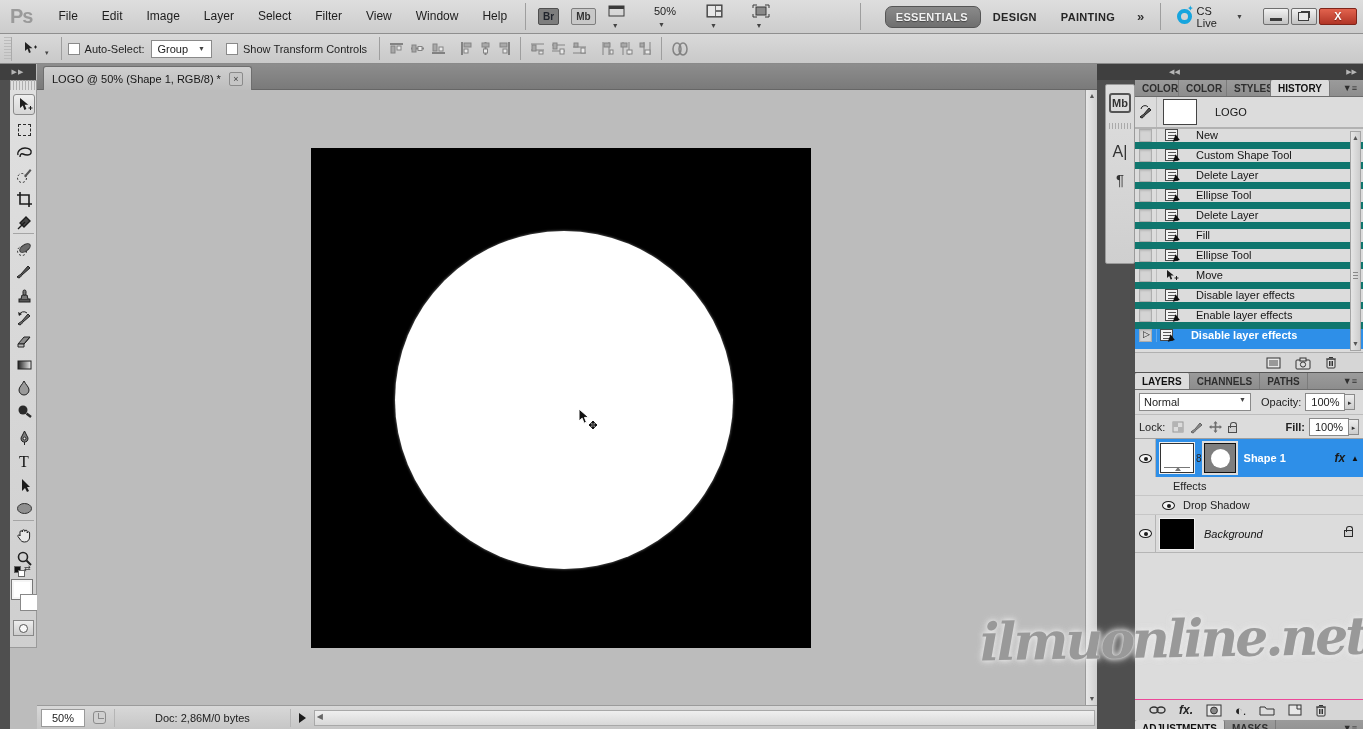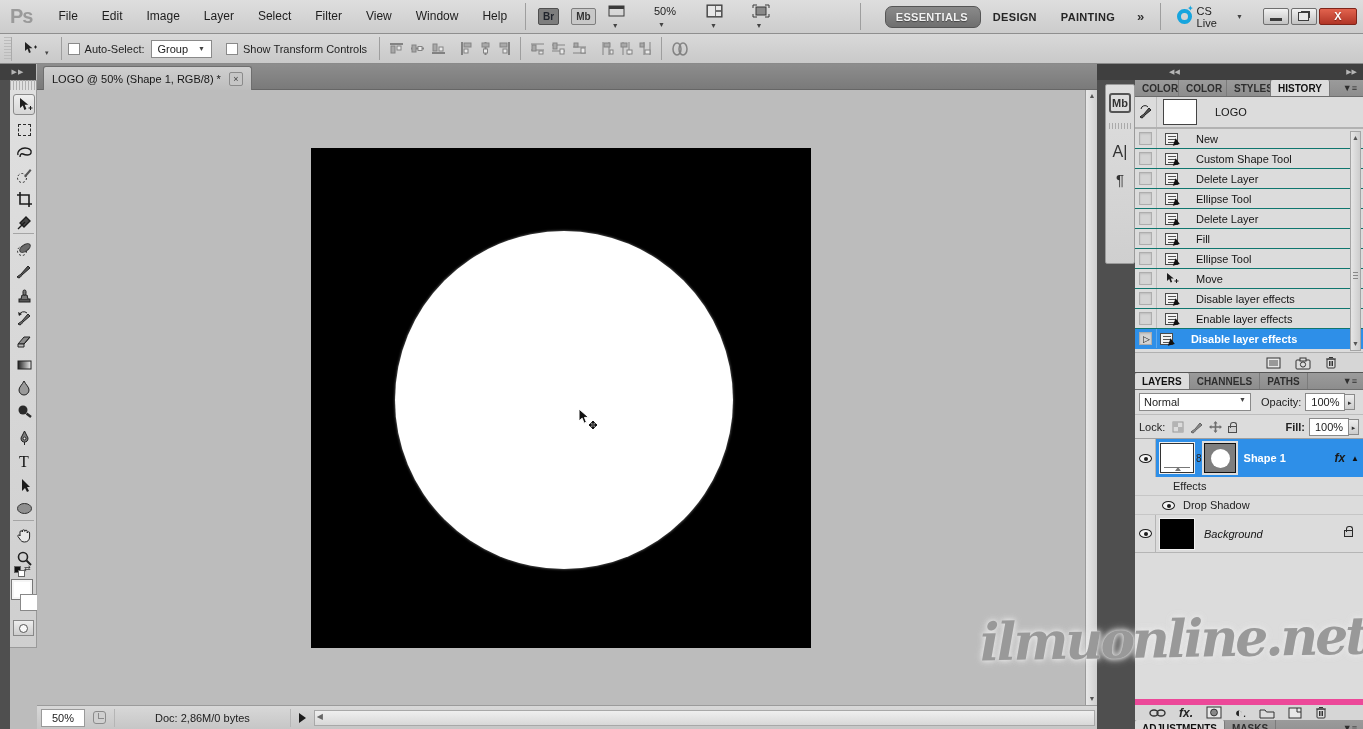--- a/index.html
+++ b/index.html
@@ -89,21 +89,21 @@
   #panelcol{position:absolute;left:38px;top:16px;width:228px;height:649px;}
   .ptabbar{background:linear-gradient(#9b9b9b,#8d8d8d);height:17px;display:flex;border-bottom:1px solid #6d6d6d;}
   .ptab{font-size:10px;font-weight:bold;color:#2e2e2e;padding:3px 7px 0 7px;border-right:1px solid #7b7b7b;white-space:nowrap;overflow:hidden;}
   .ptab.active{background:#dcdcdc;color:#111;border-radius:2px 2px 0 0;}
   .pmenu{margin-left:auto;color:#2f2f2f;font-size:9px;padding:3px 6px 0 0;}
   
   #history-panel{background:#dcdcdc;height:276px;position:relative;border-bottom:1px solid #555;}
   #snapshot-row{height:32px;display:flex;align-items:center;border-bottom:2px solid #b2b2b2;}
   #snap-source{width:22px;height:30px;border-right:1px solid #bdbdbd;display:flex;align-items:center;justify-content:center;}
   #snap-thumb{width:34px;height:26px;background:#fff;border:1px solid #444;margin:0 6px;}
-  .hrow{height:20px;display:flex;align-items:center;border-bottom:1px solid #0f766e;position:relative;}
+  .hrow{height:20px;display:flex;border-bottom:7px solid #0f766e;position:relative;}
   .hwell{width:22px;align-self:stretch;border-right:1px solid #bdbdbd;display:flex;align-items:center;justify-content:center;}
   .hwell i{display:block;width:13px;height:13px;border:1px solid #adadad;background:#d4d4d4;box-shadow:inset 0 1px 2px #bbb;}
   .hicon{width:13px;height:12px;background:#f2f2f2;border:1px solid #4a4a4a;margin:0 6px 0 8px;position:relative;}
   .hicon::before{content:"";position:absolute;left:2px;top:2px;width:8px;height:1px;background:#555;box-shadow:0 3px 0 #555,0 6px 0 #555;}
   .hicon::after{content:"";position:absolute;right:-3px;bottom:-3px;border-left:6px solid #111;border-top:4px solid transparent;border-bottom:4px solid transparent;transform:rotate(20deg);}
   .hlabel{font-size:11px;color:#151515;margin-left:12px;}
   .hrow.selected{background:#2e8fe8;border-bottom-color:#2e8fe8;}
   .hrow.selected .hlabel{color:#fff;font-weight:bold;}
   .hrow.selected .hwell{border-right-color:#5fa9ee;}
   .hsel-marker{font-size:9px;color:#111;margin-left:-14px;margin-right:2px;}
@@ -138,21 +138,21 @@
   .subrow{height:19px;border-bottom:1px solid #c6c6c6;display:flex;align-items:center;}
   .subrow .eyecell{border-right:1px solid #b5b5b5;}
   #effects-label{font-size:11px;margin-left:38px;}
   #ds-label{font-size:11px;margin-left:6px;}
   #background-row{height:38px;border-bottom:1px solid #b5b5b5;}
   #bg-thumb{width:34px;height:30px;background:#000;border:1px solid #000;outline:1px solid #f0f0f0;margin-left:4px;}
   #bg-name{font-size:11px;font-style:italic;color:#141414;margin-left:10px;}
   .locksmall{width:9px;height:7px;border:1px solid #2a2a2a;position:relative;background:#cfcfcf;}
   .locksmall::before{content:"";position:absolute;left:1px;top:-5px;width:5px;height:5px;border:1px solid #2a2a2a;border-bottom:none;border-radius:3px 3px 0 0;}
   #bg-lock{margin-left:auto;margin-right:10px;}
-  #layers-footer{position:absolute;left:0;bottom:0;width:228px;height:21px;border-top:6px solid #ec4899;background:#d6d6d6;display:flex;align-items:center;gap:13px;padding-left:14px;}
+  #layers-footer{position:absolute;left:0;bottom:0;width:228px;height:21px;border-top:1px solid #ec4899;background:#d6d6d6;display:flex;align-items:center;gap:13px;padding-left:14px;}
   
   #adj-tabbar{height:19px;}
   
   #watermark{left:980px;top:608px;width:390px;z-index:60;font-family:"DejaVu Serif",serif;font-style:italic;font-weight:bold;font-size:52px;letter-spacing:-3px;color:#999;text-shadow:0 0 1px #d8d8d8,0 0 5px rgba(235,235,235,.95),0 0 9px rgba(235,235,235,.9);transform:rotate(-1deg);}
   svg{overflow:visible;}
 </style>
 </head>
 <body>
 
 <div id="menubar" class="abs">

